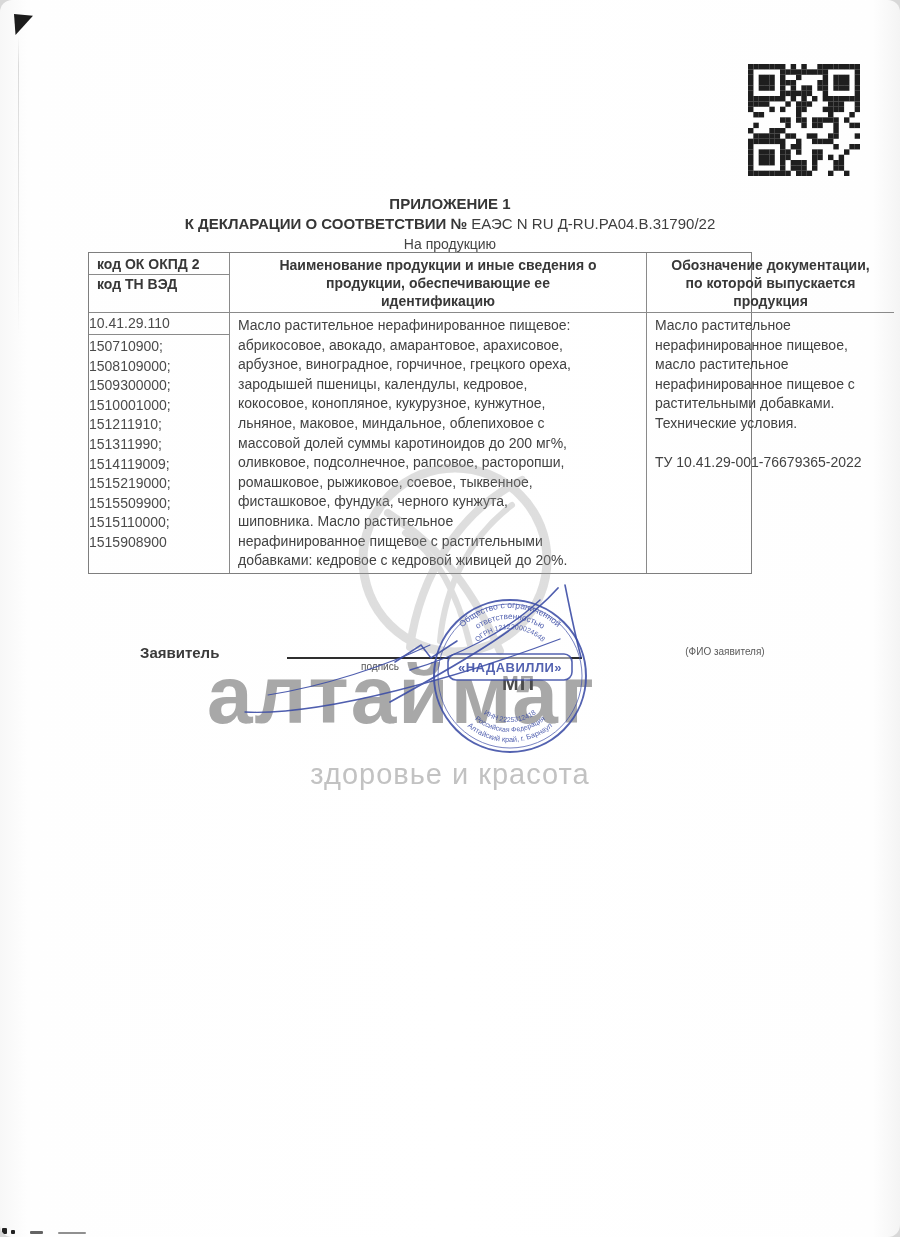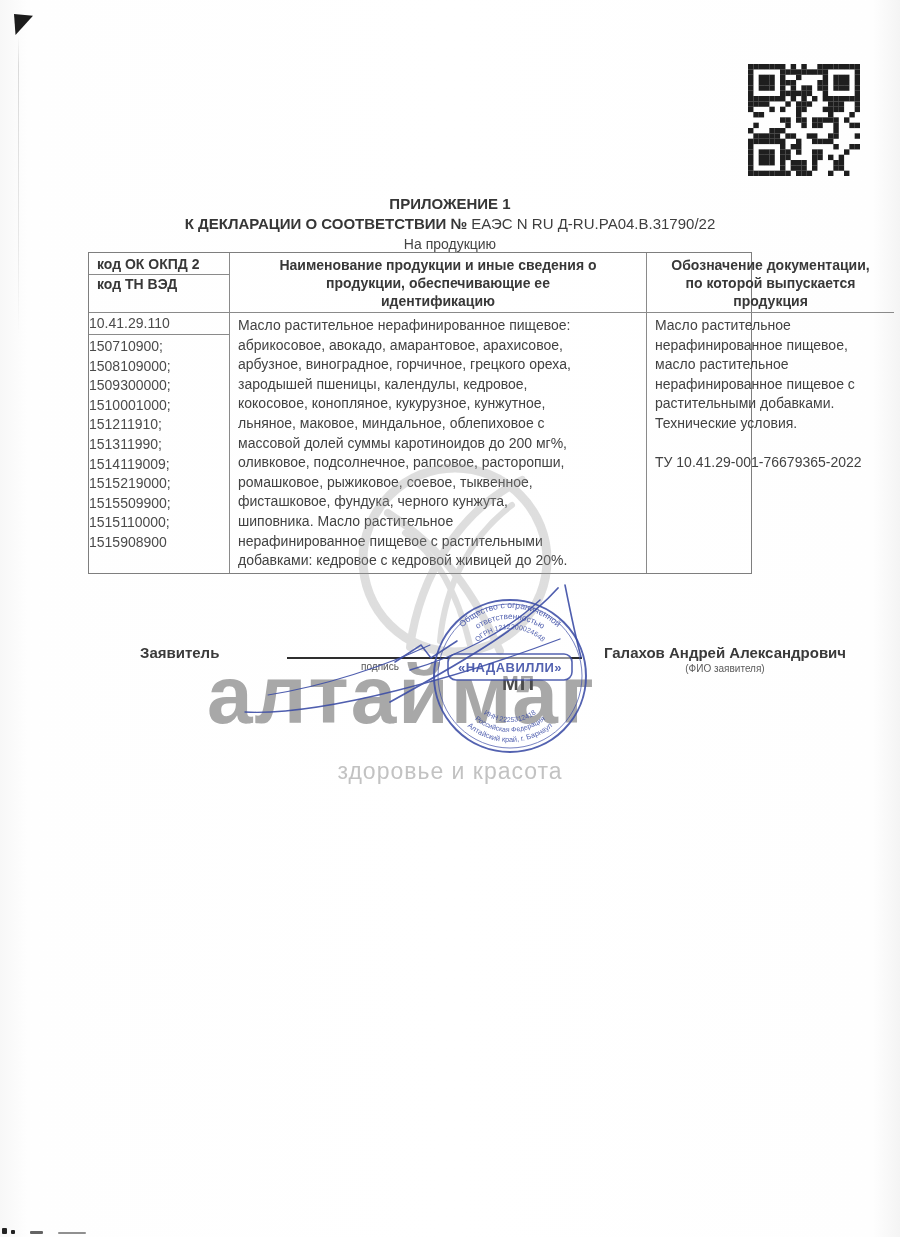--- a/index.html
+++ b/index.html
@@ -1,19 +1,19 @@
 <!DOCTYPE html>
 <html><head>
 <meta charset="utf-8">
 <style>
   html,body{margin:0;padding:0;background:#d8d8d8;}
   .page{
     position:relative;width:900px;height:1237px;margin:0 auto;overflow:hidden;
     background:linear-gradient(90deg,#f7f7f7 0,#fefefe 3%,#ffffff 50%,#fefefe 97%,#f4f4f4 100%);
-    font-family:"Liberation Sans","DejaVu Sans",sans-serif;color:#3e3e3e;
+    font-family:"Liberation Sans","DejaVu Sans",sans-serif;color:#3e3e3e;border-radius:12px;
   }
   .abs{position:absolute;}
   
   .corner-mark{left:14px;top:14px;width:19px;height:21px;background:#1c1c1c;
     clip-path:polygon(0 0,100% 8%,8% 100%);}
   .edge-line{left:18px;top:36px;width:1px;height:300px;
     background:linear-gradient(#0000 0,#00000022 10%,#00000014 70%,#0000 100%);}
   .dot{background:#222;border-radius:1px;}
   
   .qr{left:748px;top:64px;width:112px;height:112px;}
@@ -33,21 +33,21 @@
   .code-head .split{border-bottom:1px solid #8a8a8a;margin:0 -8px;padding-left:8px;}
   .code-head .second{padding-left:0;}
   .codes-cell{padding:0;font-size:14px;text-align:left;color:#4a4a4a;}
   .okpd{border-bottom:1px solid #8a8a8a;padding:2px 0 3px 0;}
   .tnved{padding-top:2px;line-height:19.6px;white-space:pre-line;}
   .body-text{font-size:14px;line-height:19.6px;white-space:pre-line;color:#424242;padding-top:3px;}
   
   .leaf-wm{left:350px;top:455px;width:210px;height:210px;opacity:.32;}
   .brand-wm{left:0;top:654px;width:803px;text-align:center;font-size:82px;font-weight:bold;
     color:#a8a8a8;letter-spacing:2px;line-height:1;}
-  .tagline-wm{left:0;top:758px;width:900px;text-align:center;font-size:23px;
+  .tagline-wm{left:0;top:758px;width:900px;text-align:center;font-size:29px;
     color:#c2c2c2;letter-spacing:1px;}
   
   .applicant{left:140px;top:644px;font-size:15px;font-weight:bold;color:#3a3a3a;}
   .sig-line{left:287px;top:657px;width:295px;height:2px;background:#2e2e2e;}
   .sig-caption{left:330px;top:661px;width:100px;text-align:center;font-size:10px;color:#555;}
   .mp{left:502px;top:672px;font-size:20px;font-weight:bold;color:#4b4b4b;letter-spacing:1px;}
   .fio{left:570px;top:644px;width:310px;text-align:center;}
   .fio .name{font-size:15px;font-weight:bold;color:#3a3a3a;}
   .fio .cap{font-size:10px;color:#5a5a5a;margin-top:2px;}
   .stamp{left:430px;top:596px;width:160px;height:160px;opacity:.88;}
@@ -362,21 +362,20 @@
   </svg>
 
   <div class="abs brand-wm">алтаймаг</div>
   <div class="abs tagline-wm">здоровье и красота</div>
 
   <div class="abs applicant">Заявитель</div>
   <div class="abs sig-line"></div>
   <div class="abs sig-caption">подпись</div>
   <div class="abs mp">МП</div>
   <div class="abs fio">
-    <div class="name">Галахов Андрей Александрович</div>
     <div class="cap">(ФИО заявителя)</div>
   </div>
 
   <svg class="abs stamp" viewBox="0 0 160 160">
     <defs>
       <path id="arcT1" d="M 12,80 A 68,68 0 0 1 148,80"></path>
       <path id="arcT2" d="M 23,80 A 57,57 0 0 1 137,80"></path>
       <path id="arcT3" d="M 33,80 A 47,47 0 0 1 127,80"></path>
       <path id="arcB1" d="M 34,80 A 46,46 0 0 0 126,80"></path>
       <path id="arcB2" d="M 24,80 A 56,56 0 0 0 136,80"></path>

